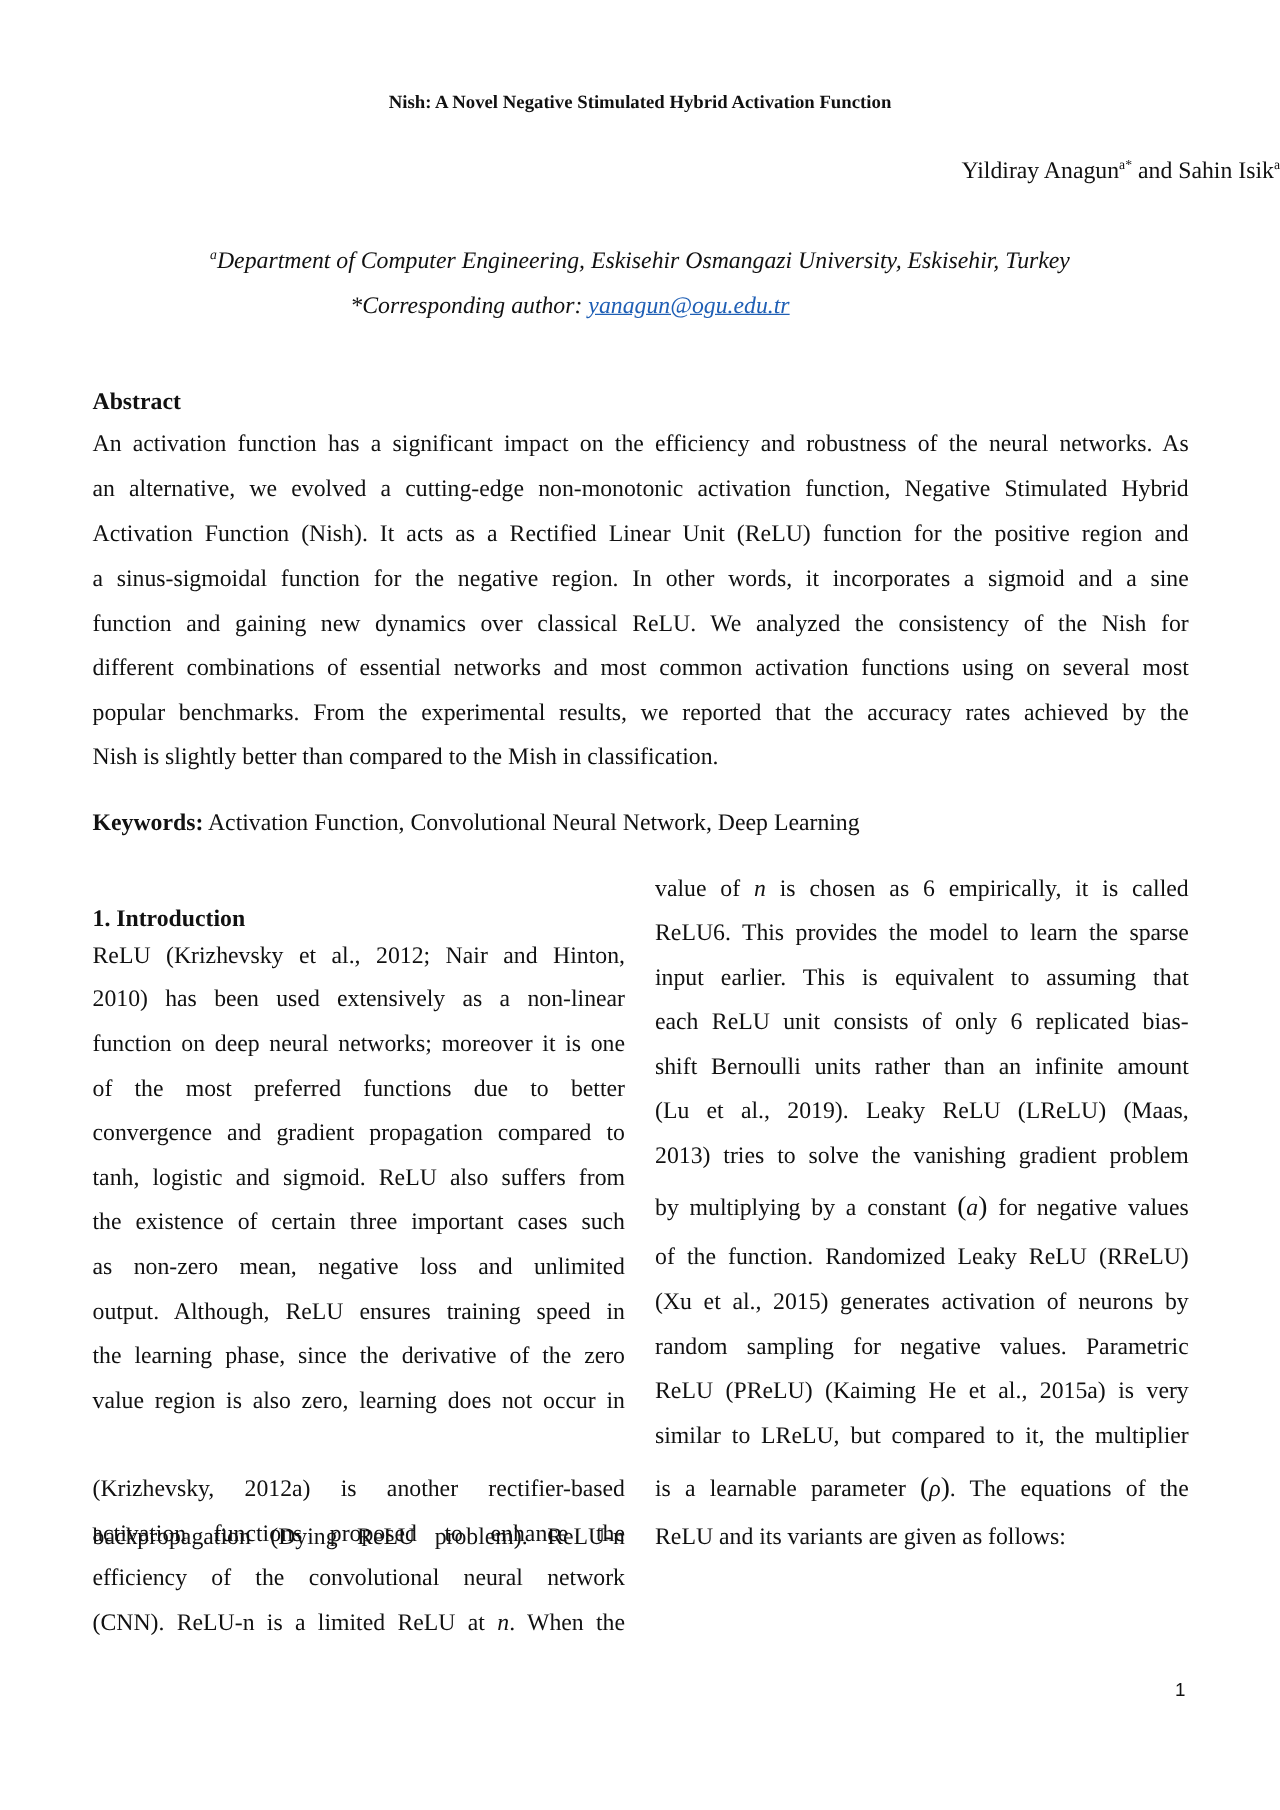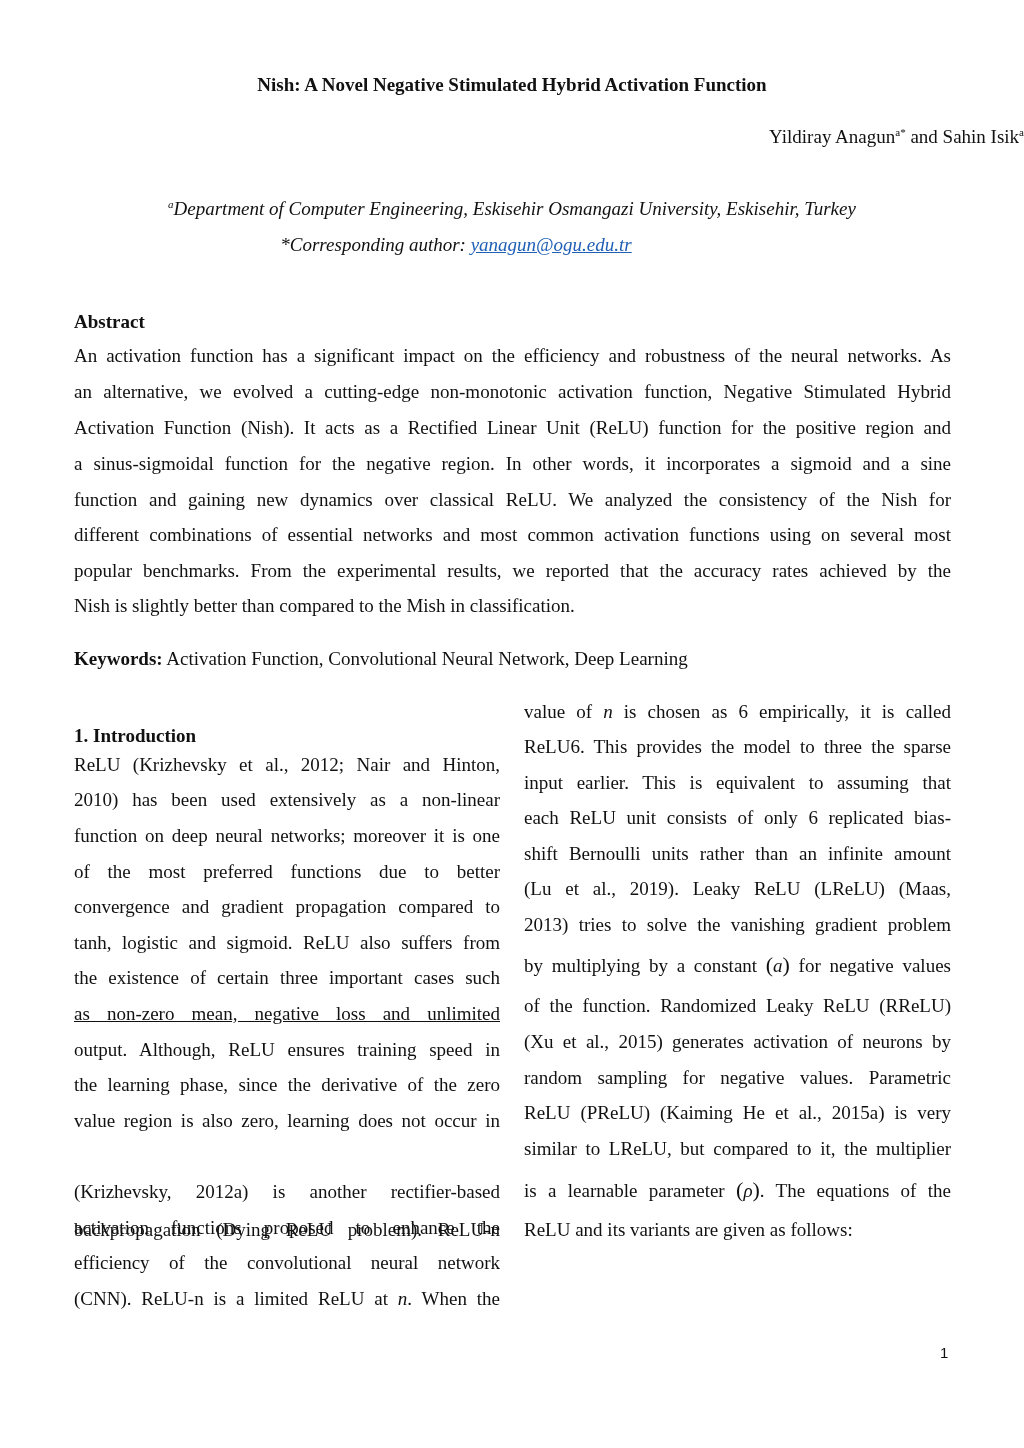--- a/index.html
+++ b/index.html
@@ -1,19 +1,19 @@
 <!DOCTYPE html>
 <html><head>
 <meta charset="utf-8">
 <style>
   html, body { margin: 0; padding: 0; background: #ffffff; }
   body { width: 1024px; height: 1448px; position: relative; overflow: hidden;
          font-family: "Liberation Serif", "DejaVu Serif", serif; color: #111; }
   .abs { position: absolute; }
-  .title { top: 74px; left: 0; width: 1024px; text-align: center; font-weight: bold; font-size: 19px; }
+  .title { top: 74px; left: 0; width: 1024px; text-align: center; font-weight: bold; font-size: 15px; }
   .authors { top: 126px; left: 0; width: 1024px; text-align: right; font-size: 19px; }
   .authors sup { font-size: 11px; }
   .affil { top: 198px; left: 0; width: 1024px; text-align: center; font-size: 19px; font-style: italic; }
   .affil sup { font-size: 11px; }
   .corr { top: 234px; left: 0; width: 912px; text-align: center; font-size: 19px; font-style: italic; }
   .corr a { color: #1f5fb5; text-decoration: underline; }
   .abs-head { top: 311px; left: 74px; font-weight: bold; font-size: 19px; }
   .line { position: absolute; font-size: 19px; white-space: nowrap; text-align: justify; text-align-last: justify; }
   .full { left: 74px; width: 877px; }
   .lastline { text-align-last: left; }
@@ -62,34 +62,34 @@
 <div class="abs sec">1.  Introduction</div>
 
 <div>
   <div class="line lc" style="top: 754px; white-space: normal;">ReLU (Krizhevsky et al., 2012; Nair and Hinton,</div>
   <div class="line lc" style="top: 789px; white-space: normal;">2010) has been used extensively as a non-linear</div>
   <div class="line lc" style="top: 825px; white-space: normal;">function on deep neural networks; moreover it is one</div>
   <div class="line lc" style="top: 861px; white-space: normal;">of the most preferred functions due to better</div>
   <div class="line lc" style="top: 896px; white-space: normal;">convergence and gradient propagation compared to</div>
   <div class="line lc" style="top: 932px; white-space: normal;">tanh, logistic and sigmoid. ReLU also suffers from</div>
   <div class="line lc" style="top: 967px; white-space: normal;">the existence of certain three important cases such</div>
-  <div class="line lc" style="top: 1003px; white-space: normal; text-decoration: underline;">as non-zero mean, negative loss and unlimited</div>
+  <div class="line lc" style="top: 1003px; white-space: normal;">as non-zero mean, negative loss and unlimited</div>
   <div class="line lc" style="top: 1039px; white-space: normal;">output. Although, ReLU ensures training speed in</div>
   <div class="line lc" style="top: 1074px; white-space: normal;">the learning phase, since the derivative of the zero</div>
   <div class="line lc" style="top: 1110px; white-space: normal;">value region is also zero, learning does not occur in</div>
   <div class="line lc" style="top: 1175px; white-space: normal; margin-top: 44px;">backpropagation (Dying ReLU problem). ReLU-n</div>
   <div class="line lc" style="top: 1181px; white-space: normal;">(Krizhevsky, 2012a) is another rectifier-based</div>
   <div class="line lc" style="top: 1217px; white-space: normal;">activation functions proposed to enhance the</div>
   <div class="line lc" style="top: 1252px; white-space: normal;">efficiency of the convolutional neural network</div>
   <div class="line lc" style="top: 1288px; white-space: normal;"><span>(CNN). ReLU-n is a limited ReLU at </span><i>n</i><span>. When the</span></div>
 </div>
 
 <div>
   <div class="line rc" style="top: 701px; white-space: normal;"><span>value of </span><i>n</i><span> is chosen as 6 empirically, it is called</span></div>
-  <div class="line rc" style="top: 736px; white-space: normal;">ReLU6. This provides the model to three the sparse</div>
+  <div class="line rc" style="top: 736px; white-space: normal;">ReLU6. This provides the model to learn the sparse</div>
   <div class="line rc" style="top: 772px; white-space: normal;">input earlier. This is equivalent to assuming that</div>
   <div class="line rc" style="top: 807px; white-space: normal;">each ReLU unit consists of only 6 replicated bias-</div>
   <div class="line rc" style="top: 843px; white-space: normal;">shift Bernoulli units rather than an infinite amount</div>
   <div class="line rc" style="top: 878px; white-space: normal;">(Lu et al., 2019). Leaky ReLU (LReLU) (Maas,</div>
   <div class="line rc" style="top: 914px; white-space: normal;">2013) tries to solve the vanishing gradient problem</div>
   <div class="line rc" style="top: 952px; white-space: normal;"><span>by multiplying by a constant </span><span class="mathp">(</span><i>a</i><span class="mathp">)</span><span> for negative values</span></div>
   <div class="line rc" style="top: 995px; white-space: normal;">of the function. Randomized Leaky ReLU (RReLU)</div>
   <div class="line rc" style="top: 1031px; white-space: normal;">(Xu et al., 2015) generates activation of neurons by</div>
   <div class="line rc" style="top: 1067px; white-space: normal;">random sampling for negative values. Parametric</div>
   <div class="line rc" style="top: 1102px; white-space: normal;">ReLU (PReLU) (Kaiming He et al., 2015a) is very</div>

